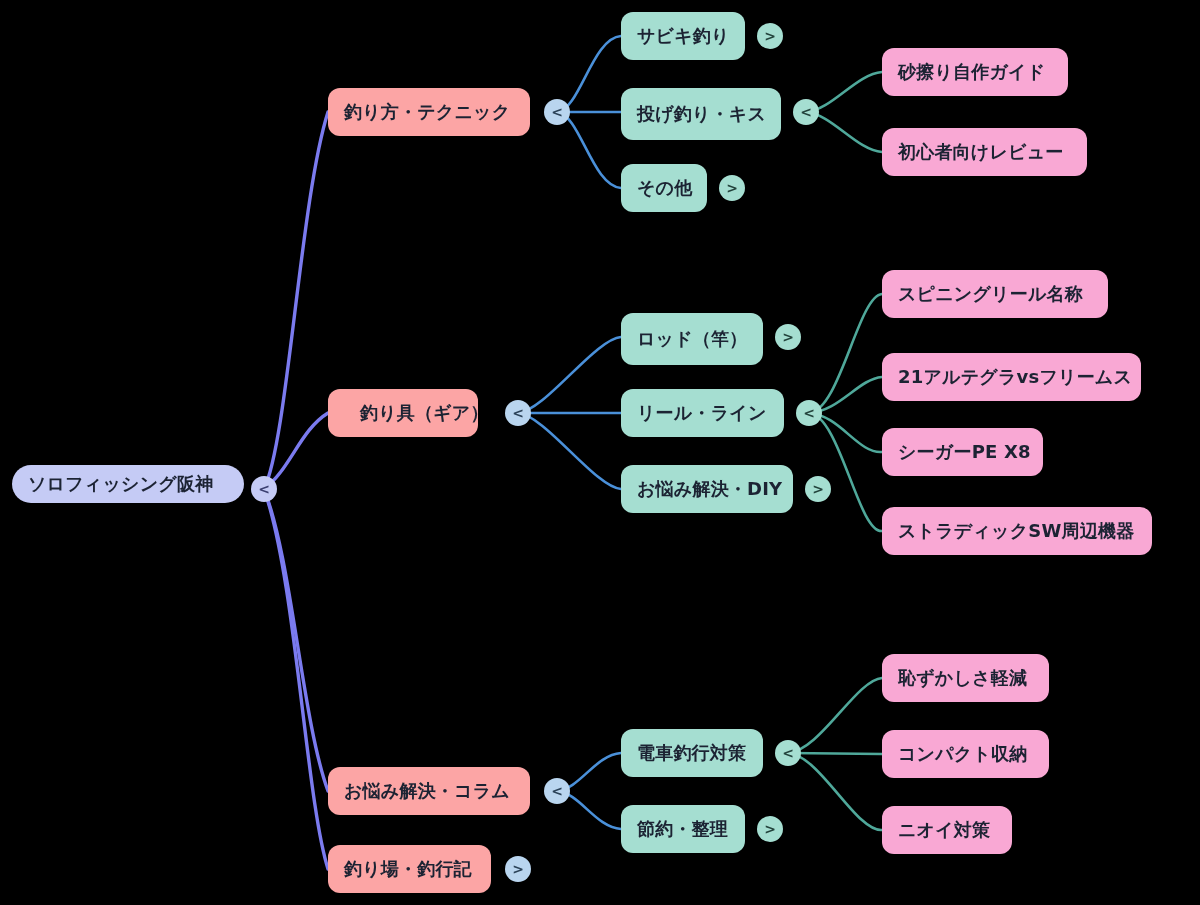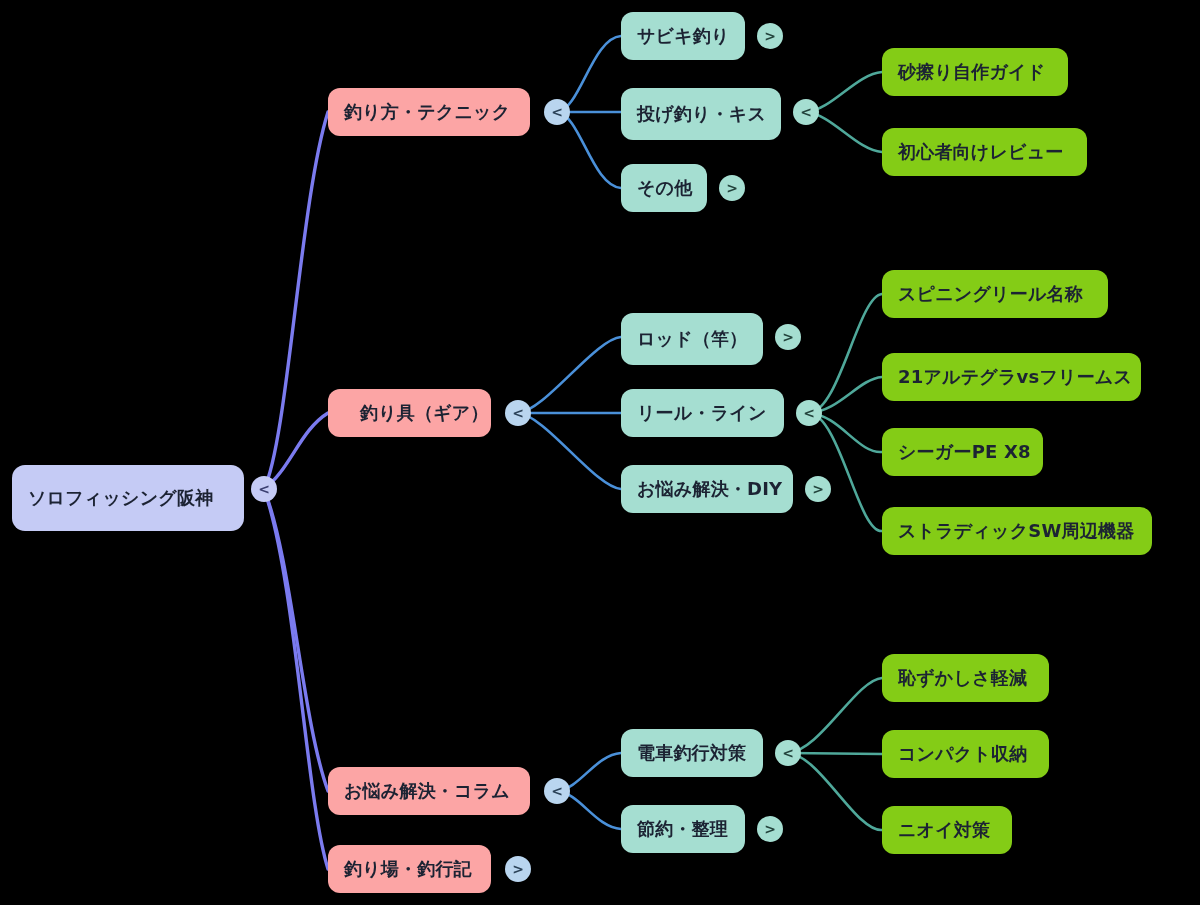--- a/index.html
+++ b/index.html
@@ -43,21 +43,21 @@
     background: #c5cbf5;
     border-radius: 13px;
   }
   .node.lvl1 {
     background: #fca5a5;
   }
   .node.lvl2 {
     background: #a5ded1;
   }
   .node.lvl3 {
-    background: #84cc16;
+    background: #f9a8d4;
   }
   .node-label {
     display: block;
   }
   .toggle {
     position: absolute;
     width: 26px;
     height: 26px;
     border-radius: 50%;
     display: flex;
@@ -95,27 +95,27 @@
       <path d="M 806,112 C 832,114 856,150 882,152" fill="none" stroke="#4fa89a" stroke-width="2.6" stroke-linecap="round"></path>
       <path d="M 809,413 C 840,411 858,296 882,294" fill="none" stroke="#4fa89a" stroke-width="2.6" stroke-linecap="round"></path>
       <path d="M 809,413 C 840,411 858,379 882,377" fill="none" stroke="#4fa89a" stroke-width="2.6" stroke-linecap="round"></path>
       <path d="M 809,413 C 840,415 858,454 882,452" fill="none" stroke="#4fa89a" stroke-width="2.6" stroke-linecap="round"></path>
       <path d="M 809,413 C 840,415 858,533 882,531" fill="none" stroke="#4fa89a" stroke-width="2.6" stroke-linecap="round"></path>
       <path d="M 788,753 C 820,751 856,680 882,678" fill="none" stroke="#4fa89a" stroke-width="2.6" stroke-linecap="round"></path>
       <path d="M 788,753 L 882,754" fill="none" stroke="#4fa89a" stroke-width="2.6" stroke-linecap="round"></path>
       <path d="M 788,753 C 820,755 856,832 882,830" fill="none" stroke="#4fa89a" stroke-width="2.6" stroke-linecap="round"></path>
     </svg>
   <div id="node-layer">
-      <div class="node root" style="left: 12px; top: 465px; width: 232px; height: 66px;">
+      <div class="node root" style="left: 12px; top: 465px; width: 232px; height: 38px; border-radius: 19px;">
         <span class="node-label">ソロフィッシング阪神</span>
       </div>
       <div class="node lvl1" style="left: 328px; top: 88px; width: 202px; height: 48px;">
         <span class="node-label">釣り方・テクニック</span>
       </div>
-      <div class="node lvl1" style="left: 328px; top: 389px; width: 163px; height: 48px; padding-left: 32px;">
+      <div class="node lvl1" style="left: 328px; top: 389px; width: 150px; height: 48px; padding-left: 32px;">
         <span class="node-label">釣り具（ギア）</span>
       </div>
       <div class="node lvl1" style="left: 328px; top: 767px; width: 202px; height: 48px;">
         <span class="node-label">お悩み解決・コラム</span>
       </div>
       <div class="node lvl1" style="left: 328px; top: 845px; width: 163px; height: 48px;">
         <span class="node-label">釣り場・釣行記</span>
       </div>
       <div class="node lvl2" style="left: 621px; top: 12px; width: 124px; height: 48px;">
         <span class="node-label">サビキ釣り</span>

